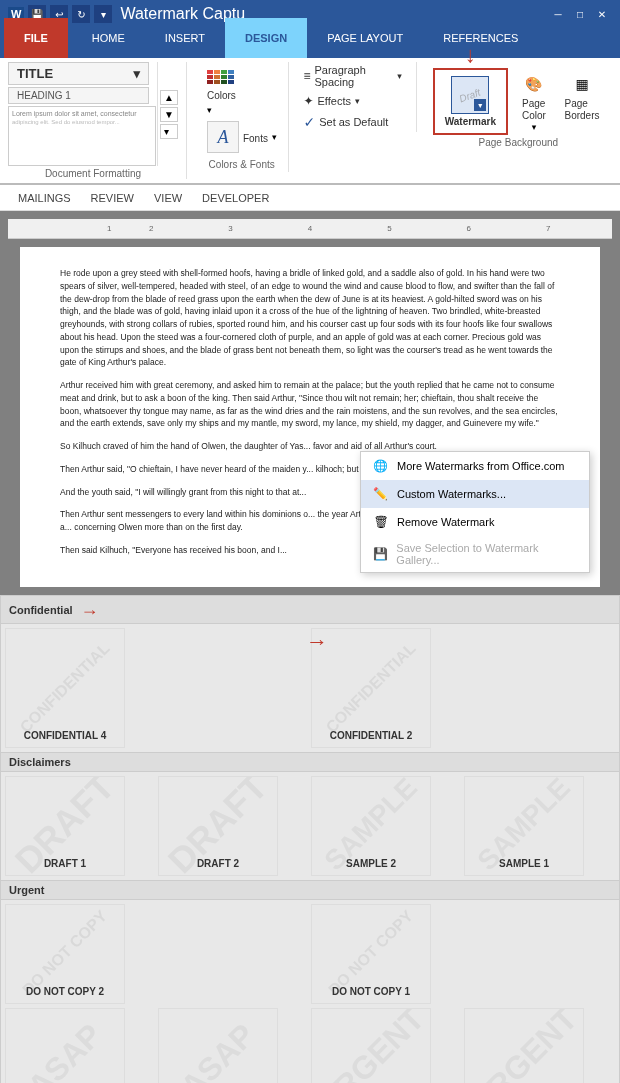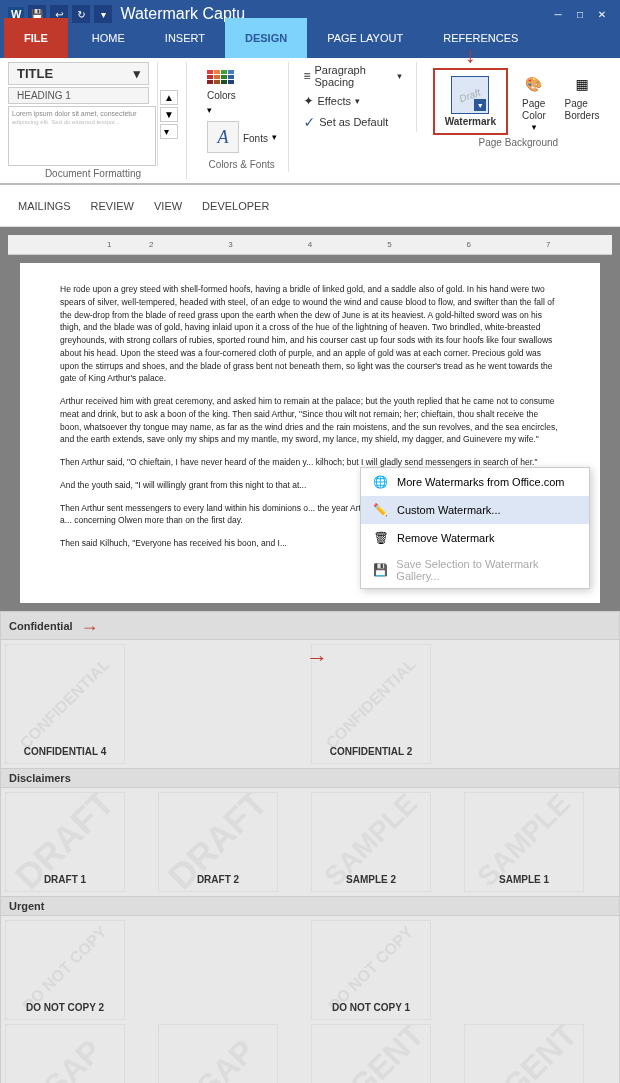--- a/index.html
+++ b/index.html
@@ -50,21 +50,21 @@
       margin-right: 4px;
     }
 
     
     .ribbon-tabs2 {
       background: white;
       border-bottom: 1px solid #ddd;
       display: flex;
       align-items: center;
       padding: 0 8px;
-      height: 42px;
+      height: 26px;
     }
     .ribbon-tab2 {
       padding: 4px 10px;
       font-size: 11px;
       color: #444;
       cursor: pointer;
     }
     .ribbon-tab2.right { margin-left: auto; display: flex; align-items: center; gap: 6px; color: #2b579a; }
 
     
@@ -467,34 +467,35 @@
       <span style="flex:1; text-align:center;">4</span>
       <span style="flex:1; text-align:center;">5</span>
       <span style="flex:1; text-align:center;">6</span>
       <span style="flex:1; text-align:center;">7</span>
     </div>
   </div>
 
   <div class="doc-page">
     <p class="doc-text-para">He rode upon a grey steed with shell-formed hoofs, having a bridle of linked gold, and a saddle also of gold. In his hand were two spears of silver, well-tempered, headed with steel, of an edge to wound the wind and cause blood to flow, and swifter than the fall of the dew-drop from the blade of reed grass upon the earth when the dew of June is at its heaviest. A gold-hilted sword was on his thigh, and the blade was of gold, having inlaid upon it a cross of the hue of the lightning of heaven. Two brindled, white-breasted greyhounds, with strong collars of rubies, sported round him, and his courser cast up four sods with its four hoofs like four swallows about his head. Upon the steed was a four-cornered cloth of purple, and an apple of gold was at each corner. Precious gold was upon the stirrups and shoes, and the blade of grass bent not beneath them, so light was the courser's tread as he went towards the gate of King Arthur's palace.</p>
     <p class="doc-text-para">Arthur received him with great ceremony, and asked him to remain at the palace; but the youth replied that he came not to consume meat and drink, but to ask a boon of the king. Then said Arthur, "Since thou wilt not remain; her; chieftain, thou shalt receive the boon, whatsoever thy tongue may name, as far as the wind dries and the rain moistens, and the sun revolves, and the sea encircles, and the earth extends, save only my ships and my mantle, my sword, my lance, my shield, my dagger, and Guinevere my wife."</p>
+    <p class="doc-text-para">So Kilhuch craved of him the hand of Olwen, the daughter of Yas... favor and aid of all Arthur's court.</p>
     <p class="doc-text-para">Then Arthur said, "O chieftain, I have never heard of the maiden y... kilhoch; but I will gladly send messengers in search of her."</p>
     <p class="doc-text-para">And the youth said, "I will willingly grant from this night to that at...</p>
     <p class="doc-text-para">Then Arthur sent messengers to every land within his dominions o... the year Arthur's messengers returned without having gained a... concerning Olwen more than on the first day.</p>
     <p class="doc-text-para">Then said Kilhuch, "Everyone has received his boon, and I...</p>
   </div>
 
   <div class="dropdown-menu">
     <div class="dropdown-item">
       <span class="dropdown-item-icon">🌐</span>
       <span>More Watermarks from Office.com</span>
     </div>
     <div class="dropdown-item active">
       <span class="dropdown-item-icon">✏️</span>
-      <span>Custom Watermark...</span>
+      <span>Custom Watermarks...</span>
     </div>
     <div class="dropdown-item">
       <span class="dropdown-item-icon">🗑</span>
       <span>Remove Watermark</span>
     </div>
     <div class="dropdown-item disabled">
       <span class="dropdown-item-icon">💾</span>
       <span>Save Selection to Watermark Gallery...</span>
     </div>
   </div>

